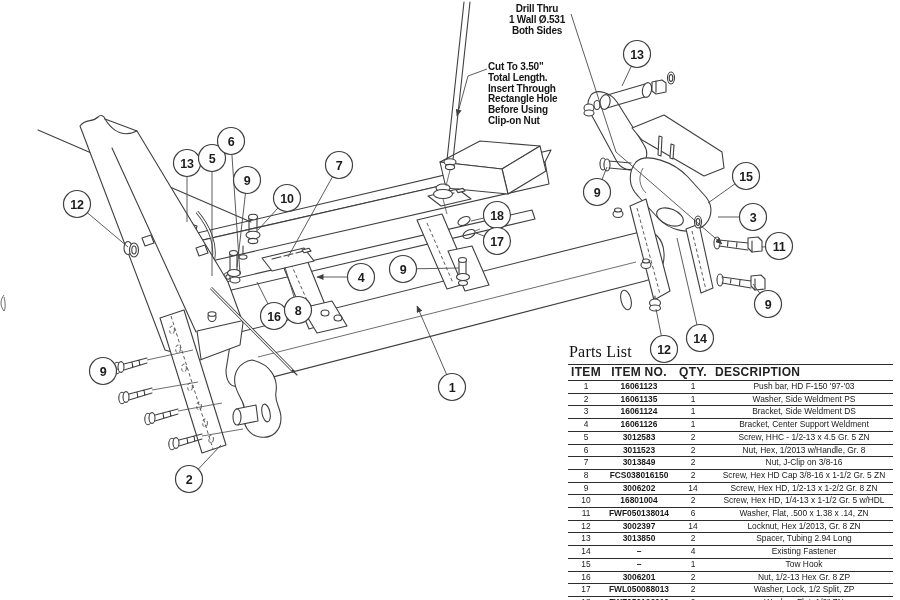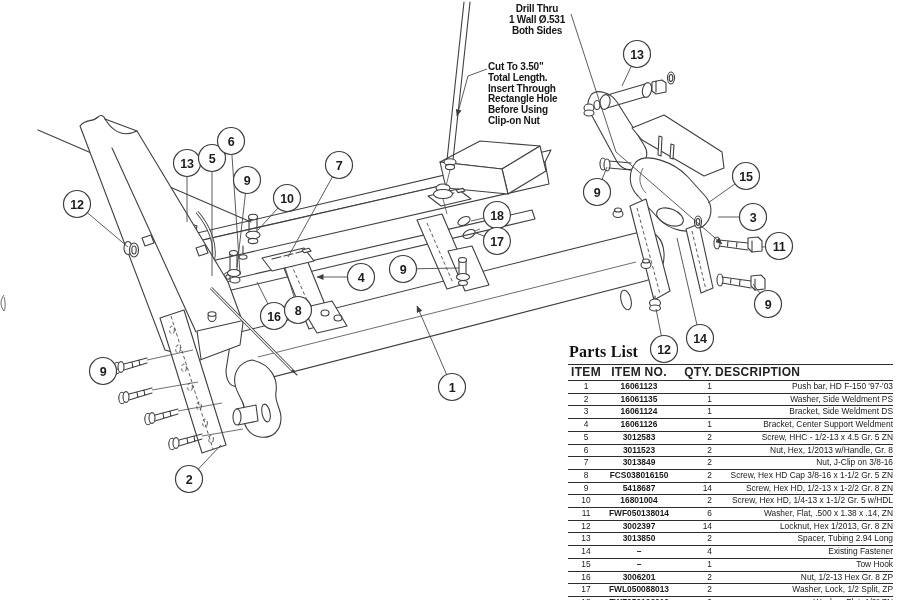--- a/index.html
+++ b/index.html
@@ -13,32 +13,32 @@
   .dash{stroke:#4a4a4a;stroke-width:0.9;fill:none;stroke-dasharray:3.5,2.5;}
   .leader{stroke:#4a4a4a;stroke-width:0.9;fill:none;}
   .co-circle{fill:#ffffff;stroke:#3f3f3f;stroke-width:1.2;}
   .co-num{font-family:"Liberation Sans",sans-serif;font-size:12.5px;font-weight:600;
           fill:#1c1c1c;letter-spacing:-0.3px;text-anchor:middle;}
   .note{position:absolute;font-size:10px;font-weight:700;line-height:10.8px;
         letter-spacing:-0.2px;color:#161616;}
   .note-drill{left:504px;top:4px;width:66px;text-align:center;}
   .note-cut{left:488px;top:62px;width:90px;text-align:left;}
   .parts{position:absolute;left:568px;top:343px;width:325px;}
-  .parts-title{font-family:"Liberation Serif",serif;font-weight:700;font-size:16px;
+  .parts-title{font-family:"Liberation Serif",serif;font-weight:400;font-size:16px;
                color:#111;letter-spacing:0.2px;margin:0 0 3px 1px;}
   table.plist{border-collapse:collapse;width:325px;table-layout:fixed;}
   table.plist th{font-size:12px;font-weight:700;letter-spacing:0.3px;color:#222;
                  padding:0 0 1px 0;border-top:1.5px solid #2d2d2d;border-bottom:1.5px solid #2d2d2d;
                  height:12px;vertical-align:middle;}
   table.plist td{font-size:8.4px;color:#1a1a1a;padding:0;height:11.7px;line-height:11.7px;
                  border-bottom:1.3px solid #2d2d2d;white-space:nowrap;overflow:hidden;}
   .c-item{width:36px;text-align:center;}
   .c-part{width:70px;text-align:center;font-weight:700;}
-  .c-qty{width:38px;text-align:right;}
-  .c-desc{text-align:right;padding-left:3px !important;}
+  .c-qty{width:38px;text-align:center;}
+  .c-desc{text-align:center;padding-left:3px !important;}
   th.c-desc{text-align:left;}
 </style>
 </head>
 <body>
 
 <div class="screen">
 
   <svg class="diagram" width="900" height="600" viewBox="0 0 900 600">
     <defs>
       <marker id="arw" markerWidth="8" markerHeight="6" refX="6.5" refY="3" orient="auto" markerUnits="userSpaceOnUse">
@@ -451,21 +451,21 @@
             <td class="c-desc">Nut, J-Clip on 3/8-16</td>
           </tr>
           <tr>
             <td class="c-item">8</td>
             <td class="c-part">FCS038016150</td>
             <td class="c-qty">2</td>
             <td class="c-desc">Screw, Hex HD Cap 3/8-16 x 1-1/2 Gr. 5 ZN</td>
           </tr>
           <tr>
             <td class="c-item">9</td>
-            <td class="c-part">5418687</td>
+            <td class="c-part">3006202</td>
             <td class="c-qty">14</td>
             <td class="c-desc">Screw, Hex HD, 1/2-13 x 1-2/2 Gr. 8 ZN</td>
           </tr>
           <tr>
             <td class="c-item">10</td>
             <td class="c-part">16801004</td>
             <td class="c-qty">2</td>
             <td class="c-desc">Screw, Hex HD, 1/4-13 x 1-1/2 Gr. 5 w/HDL</td>
           </tr>
           <tr>

